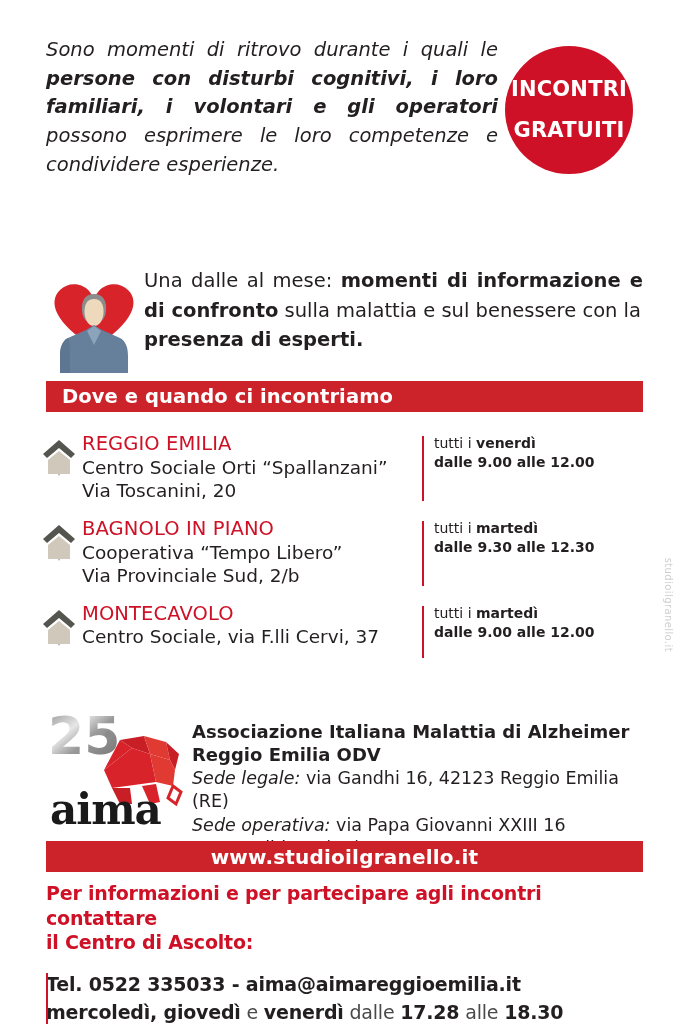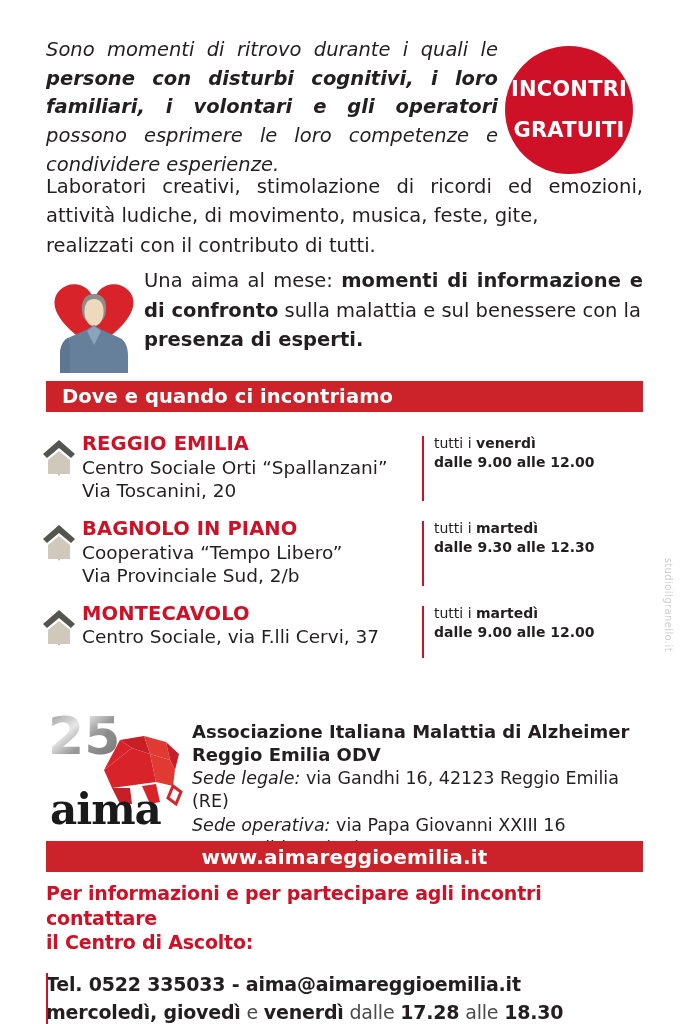--- a/index.html
+++ b/index.html
@@ -65,21 +65,21 @@
     color:#fff;font-weight:bold;font-size:19.5px;letter-spacing:.1px;
   }
 
   
   .locations{position:absolute;left:42px;top:432px;width:610px;}
   .loc{position:relative;display:flex;align-items:flex-start;margin-bottom:14px;}
   .loc .pin{width:40px;flex:0 0 40px;padding-top:6px;}
   .loc .pin svg{display:block;}
   .loc .info{flex:0 0 340px;}
   .loc .city{
-    color:#ce1126;font-weight:bold;font-size:19.5px;line-height:1.22;
+    color:#ce1126;font-weight:normal;font-size:19.5px;line-height:1.22;
     letter-spacing:.1px;
   }
   .loc .addr{font-size:18.5px;line-height:1.27;color:#231f20;}
   .loc .sep{
     flex:0 0 2px;width:2px;background:#ce1126;align-self:stretch;
     margin:4px 0 2px 0;
   }
   .loc .when{
     flex:1;padding-left:10px;font-size:14px;line-height:1.36;color:#231f20;
     padding-top:2px;
@@ -136,38 +136,34 @@
 
   <div class="intro">
     <span>Sono momenti di ritrovo durante i quali le </span><b>persone con disturbi cognitivi, i loro familiari, i volontari e gli operatori</b><span> possono esprimere le loro competenze e condividere esperienze.</span>
   </div>
 
   <div class="badge">
     <div>INCONTRI</div>
     <div>GRATUITI</div>
   </div>
 
-  <div class="para2">
-    <span>Laboratori creativi, stimolazione di ricordi ed emozioni, attività ludiche, di movimento, musica, feste, gite,</span>
-    <div class="lastline">realizzati con il contributo di tutti.</div>
-  </div>
 
   <div class="heartbox">
     <svg width="96" height="105" viewBox="0 0 96 105" xmlns="http://www.w3.org/2000/svg">
       <path d="M48 36 C48 18, 26 10, 14 22 C2 34, 8 54, 48 80 C88 54, 94 34, 82 22 C70 10, 48 18, 48 36 Z" fill="#d8232a"></path>
       <path d="M48 26 C57 26, 61 33, 60 43 C59.4 50, 56 55, 48 55 C40 55, 36.6 50, 36 43 C35 33, 39 26, 48 26 Z" fill="#8c8c8c"></path>
       <path d="M48 31 C55 31, 58 37, 57.5 45 C57 52, 53.5 58, 48 58 C42.5 58, 39 52, 38.5 45 C38 37, 41 31, 48 31 Z" fill="#efd9bd"></path>
       <path d="M48 57 L56 62 L74 70 C80 73, 82 80, 82 88 L82 105 L14 105 L14 88 C14 80, 16 73, 22 70 L40 62 Z" fill="#66809b"></path>
       <path d="M48 58 L41 63 L48 77 L55 63 Z" fill="#8ba3bb"></path>
       <path d="M22 70 C16 73, 14 80, 14 88 L14 105 L24 105 L24 84 C24 77, 23 73, 22 70 Z" fill="#5d7691"></path>
     </svg>
   </div>
 
   <div class="para3">
-    <span>Una aima al mese: </span><b>momenti di informazione e di confronto</b><span> sulla malattia e sul benessere con la </span>
+    <span>Una dalle al mese: </span><b>momenti di informazione e di confronto</b><span> sulla malattia e sul benessere con la </span>
     <div class="lastline"><b>presenza di esperti.</b></div>
   </div>
 
   <div class="redbar">
     <span>Dove e quando ci incontriamo</span>
   </div>
 
   <div class="locations">
 
     <div class="loc">
@@ -262,21 +258,21 @@
 
   <div class="assoc">
     <div class="t">Associazione Italiana Malattia di Alzheimer</div>
     <div class="t">Reggio Emilia ODV</div>
     <div><i>Sede legale:</i><span> via Gandhi 16, 42123 Reggio Emilia (RE)</span></div>
     <div><i>Sede operativa:</i><span> via Papa Giovanni XXIII 16</span></div>
     <div>42020 Albinea (RE)</div>
   </div>
 
   <div class="webbar">
-    <span>www.aimareggioemilia.it</span>
+    <span>www.studioilgranello.it</span>
   </div>
 
   <div class="contact">
     <div class="head">Per informazioni e per partecipare agli incontri contattare</div>
     <div class="head">il Centro di Ascolto:</div>
     <div class="detail">
       <div><b>Tel. 0522 335033 - aima@aimareggioemilia.it</b></div>
       <div>
         <b>mercoledì, giovedì</b><span class="lt"> e </span><b>venerdì</b><span class="lt"> dalle </span><b>17.28</b><span class="lt"> alle </span><b>18.30</b>
       </div>

